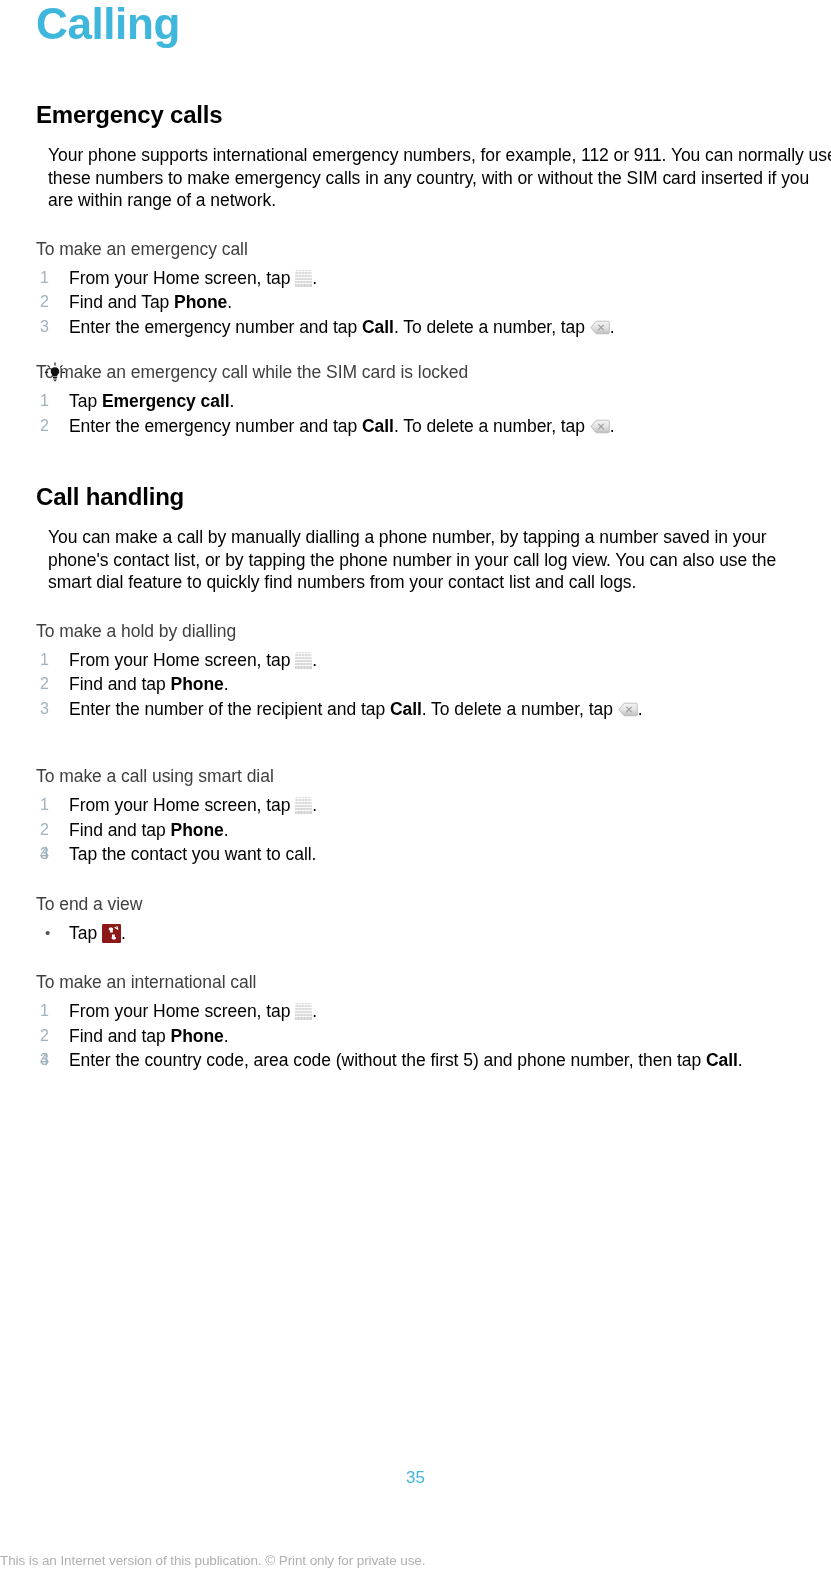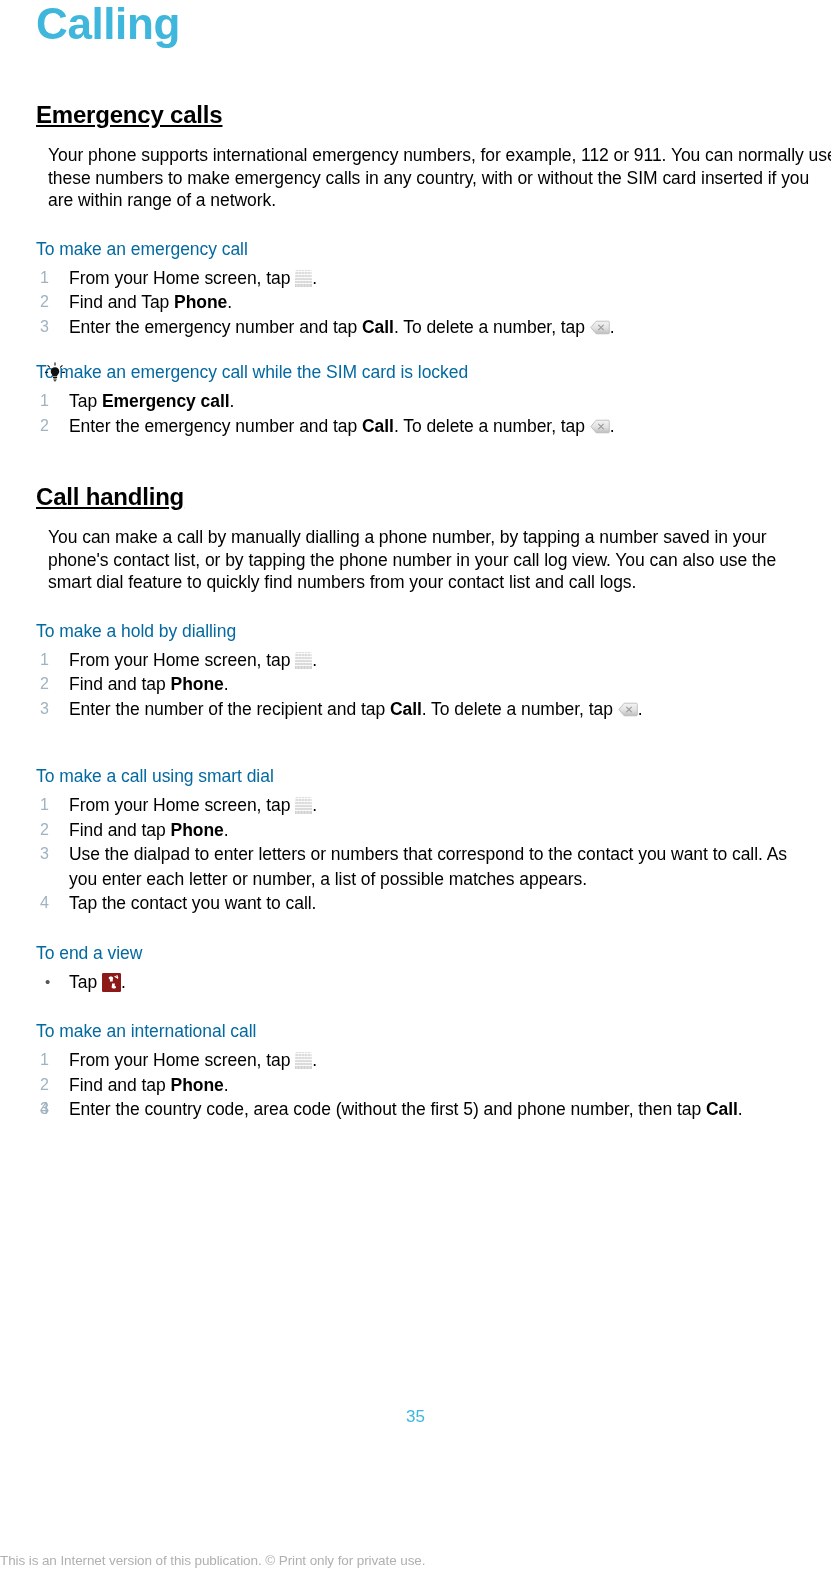--- a/index.html
+++ b/index.html
@@ -43,35 +43,34 @@
     width: 790px;
   }
 
   h2.section-heading {
     font-size: 24px;
     font-weight: bold;
     margin: 0 0 14px 0;
     line-height: 30px;
     letter-spacing: -0.2px;
     color: #000;
-    text-decoration: underline;
   }
 
   p.body-text {
     font-size: 17.5px;
     line-height: 22.5px;
     margin: 12px;
     color: #000;
     letter-spacing: -0.05px;
   }
 
   h3.task-heading {
     font-size: 17.5px;
     font-weight: normal;
-    color: #0369a1;
+    color: #404040;
     margin: 0;
     line-height: 22px;
     letter-spacing: -0.05px;
   }
 
   ol.steps, ul.steps {
     margin: 0;
     padding: 0;
     list-style: none;
   }
@@ -165,21 +164,21 @@
   .ico-endcall {
     width: 19px;
     height: 19px;
     vertical-align: -4px;
   }
 
   
   .page-number {
     position: absolute;
     left: 0;
-    top: 1407px;
+    top: 1468px;
     width: 831px;
     text-align: center;
     padding-right: 0px;
     font-size: 17px;
     color: #3fb6dc;
   }
   .legal {
     position: absolute;
     left: 0;
     top: 1553px;
@@ -303,21 +302,21 @@
 
       <h3 class="task-heading" style="margin-top:44px;">To make a call using smart dial</h3>
       <ol class="steps" style="margin-top:6px;">
         <li>
           <span class="marker">1</span><span>From your Home screen, tap </span><span class="ico ico-appgrid"></span><span>.</span>
         </li>
         <li>
           <span class="marker">2</span><span>Find and tap </span><b>Phone</b><span>.</span>
         </li>
         <li style="width:740px;">
-          <span class="marker">3</span><span>Use the dialpad to enter letters or numbers that correspond to the contact you want to call. As you enter each letter or number, a list of possible matches appears.</span>
+          <span class="marker">3</span>
         </li>
         <li>
           <span class="marker">4</span><span>Tap the contact you want to call.</span>
         </li>
       </ol>
 
       <h3 class="task-heading" style="margin-top:26px;">To end a view</h3>
       <ul class="steps" style="margin-top:6px;">
         <li>
           <span class="marker">•</span><span>Tap </span><span class="ico ico-endcall">

